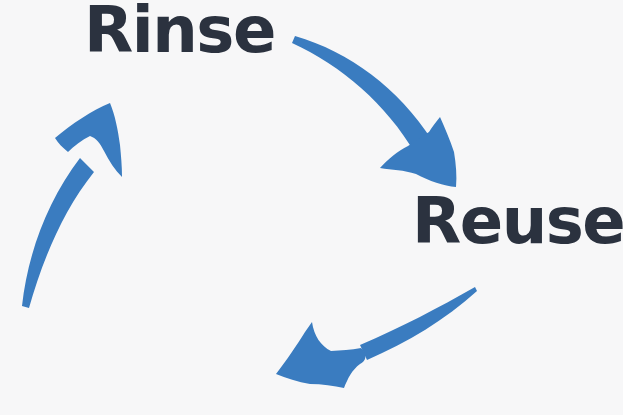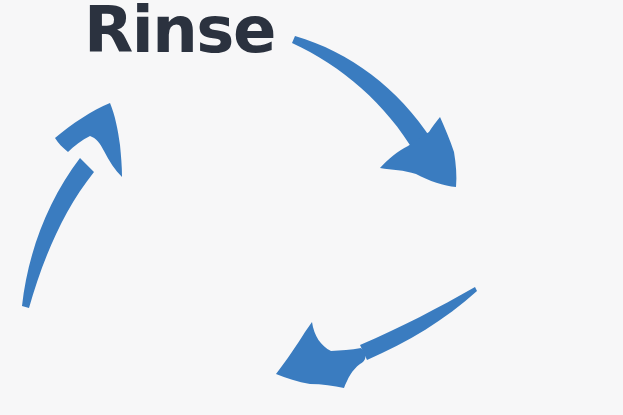--- a/index.html
+++ b/index.html
@@ -92,15 +92,16 @@
                C 115,170 109,161 104,151
                C 100,143 96,138 90,136
                C 82,140 74,146 68,152
                C 63,148 58,143 55,138
                Z"></path>
     </g>
   </svg>
 
   <div class="step-label label-rinse">Rinse</div>
 
+  <div class="step-label label-reuse">Reuse</div>
 
 
 </div>
 
 </body></html>

